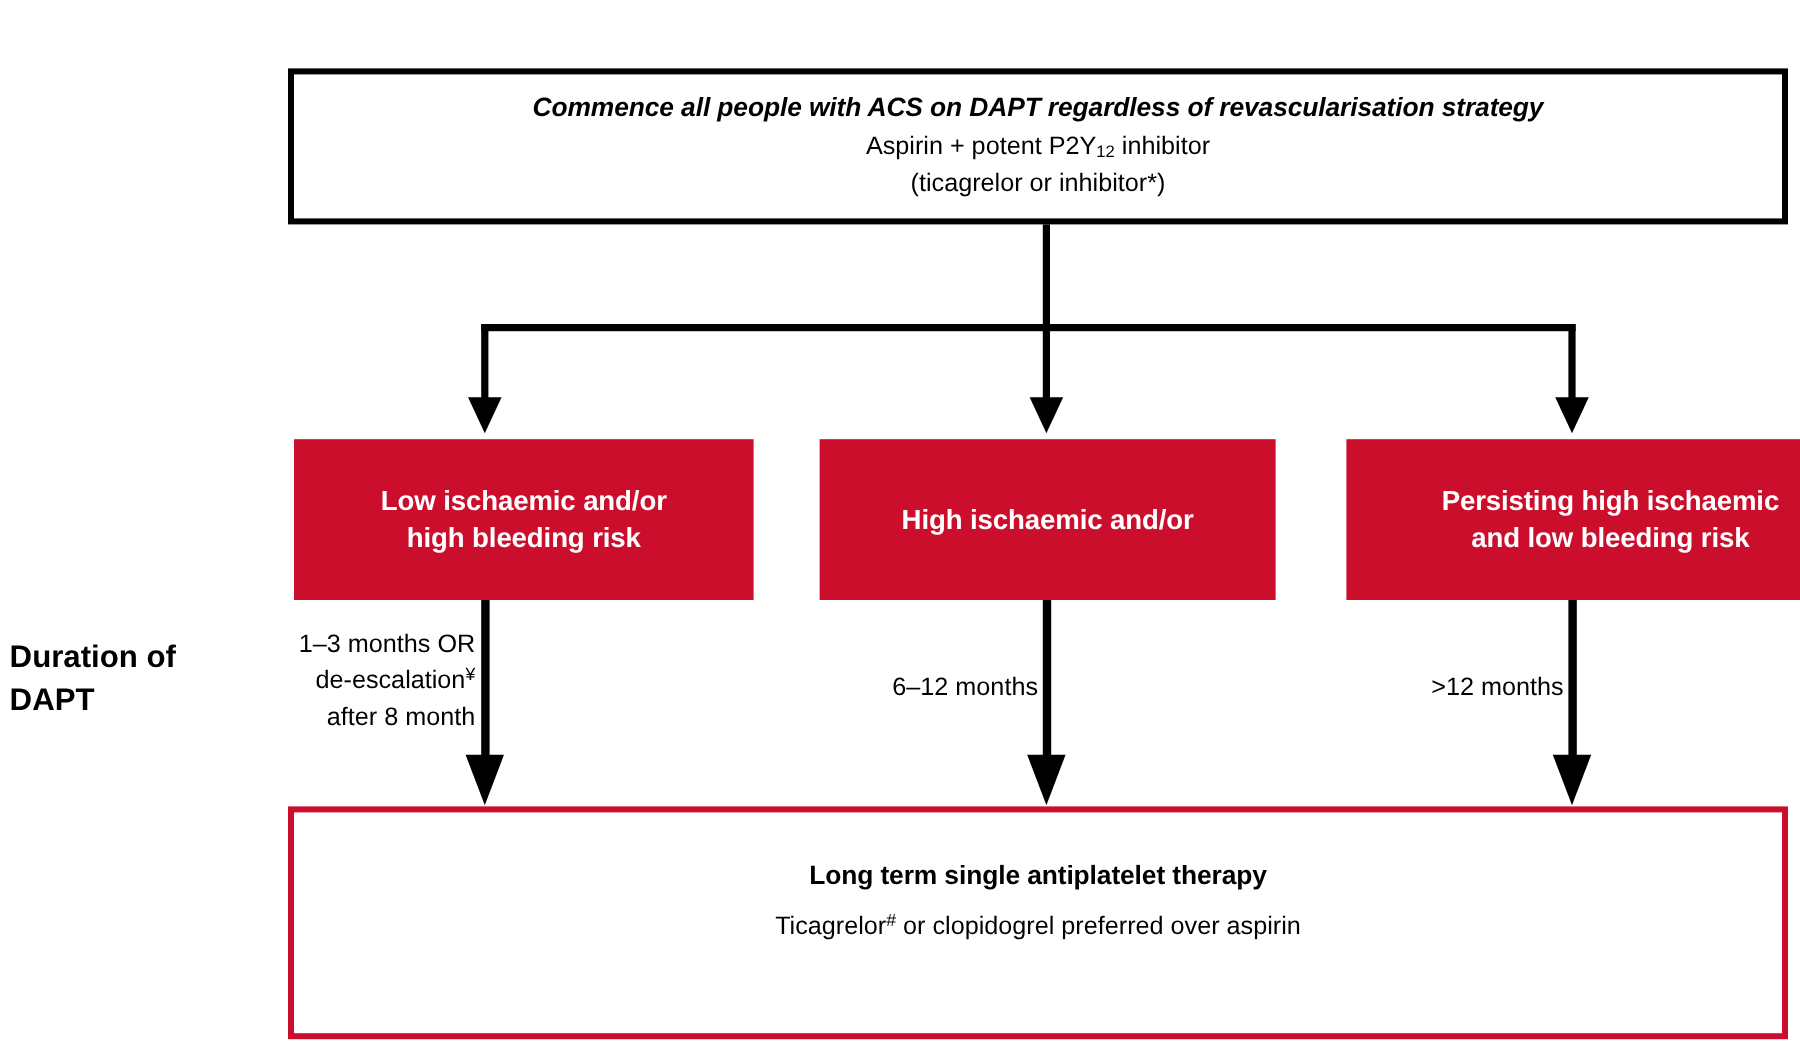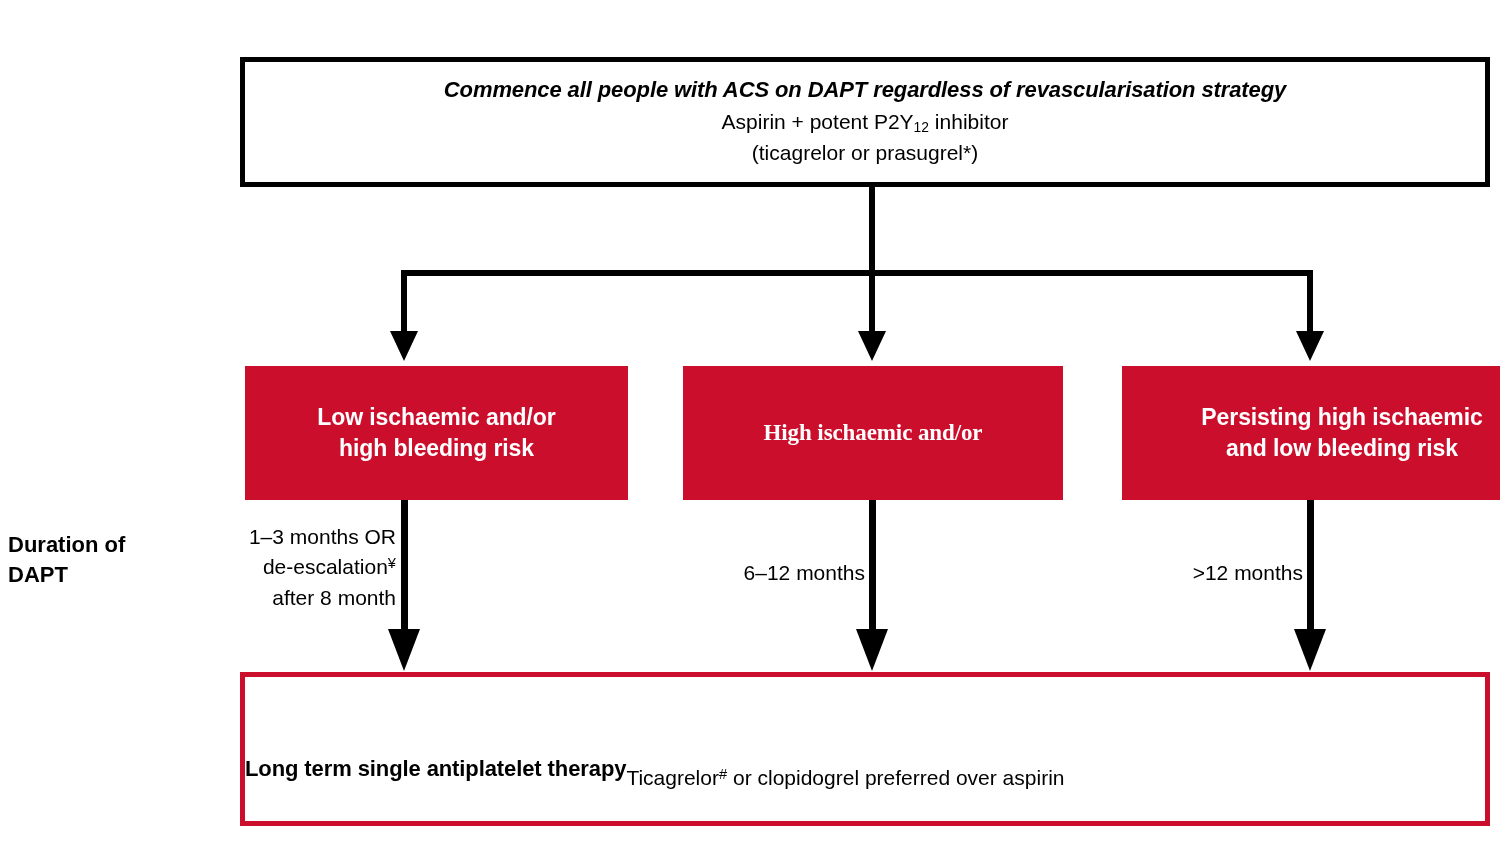--- a/index.html
+++ b/index.html
@@ -130,29 +130,29 @@
   }
   .risk-box span {
     color: #ffffff;
     font-size: 23px;
     font-weight: bold;
     line-height: 1.33;
     letter-spacing: -0.1px;
     padding: 0 8px;
   }
   .risk-1 { left: 245px;  width: 383px; }
-  .risk-2 { left: 683px;  width: 380px; font-family: Liberation Serif, serif; }
+  .risk-2 { left: 683px;  width: 380px; }
   .risk-3 { left: 1122px; width: 440px; }
 
   
   .dur-title {
     position: absolute;
     left: 8px;
     top: 530px;
-    font-size: 22px;
+    font-size: 26px;
     font-weight: bold;
     color: #000000;
     line-height: 1.38;
     width: 170px;
   }
   .dur-label {
     position: absolute;
     font-size: 21px;
     color: #000000;
     line-height: 1.45;
@@ -161,26 +161,26 @@
   .dur-1 { left: 200px;  top: 522px;  width: 196px; }
   .dur-2 { left: 680px;  top: 558px;  width: 185px; }
   .dur-3 { left: 1128px; top: 558px;  width: 175px; }
 
   
   .bottom-box {
     position: absolute;
     left: 240px;
     top: 672px;
     width: 1250px;
-    height: 154px;
+    height: 194px;
     box-sizing: border-box;
     border: 5px solid #CC0E2D;
     background: #ffffff;
     display: flex;
-    flex-direction: row;
+    flex-direction: column;
     align-items: center;
     justify-content: flex-start;
     padding-top: 40px;
   }
   .bot-line-1 {
     font-size: 22px;
     font-weight: bold;
     color: #000000;
     letter-spacing: -0.1px;
   }
@@ -191,21 +191,21 @@
   }
 </style>
 </head>
 <body>
 
 <div id="canvas">
 
   <div class="top-box">
     <div class="top-line-1">Commence all people with ACS on DAPT regardless of revascularisation strategy</div>
     <div class="top-line-2"><span>Aspirin + potent P2Y</span><sub class="sb">12</sub><span> inhibitor</span></div>
-    <div class="top-line-3">(ticagrelor or prasugrel*)</div>
+    <div class="top-line-3">(ticagrelor or inhibitor*)</div>
   </div>
 
   <div class="line stem-center"></div>
   <div class="line hbar"></div>
   <div class="drop drop-l"></div>
   <div class="drop drop-c"></div>
   <div class="drop drop-r"></div>
   <div class="arrowhead ah-top-l"></div>
   <div class="arrowhead ah-top-c"></div>
   <div class="arrowhead ah-top-r"></div>

